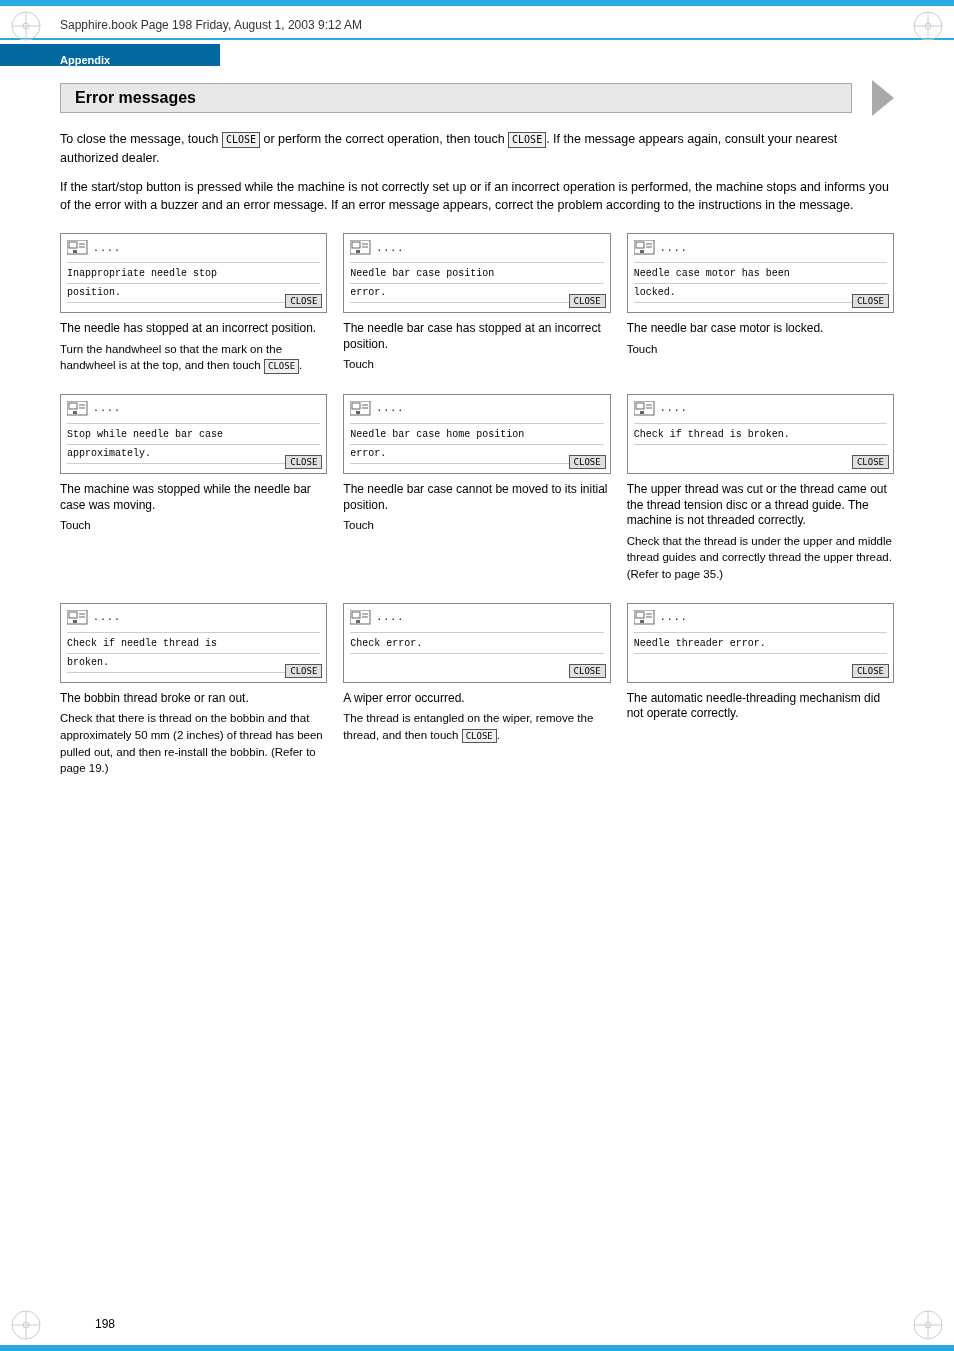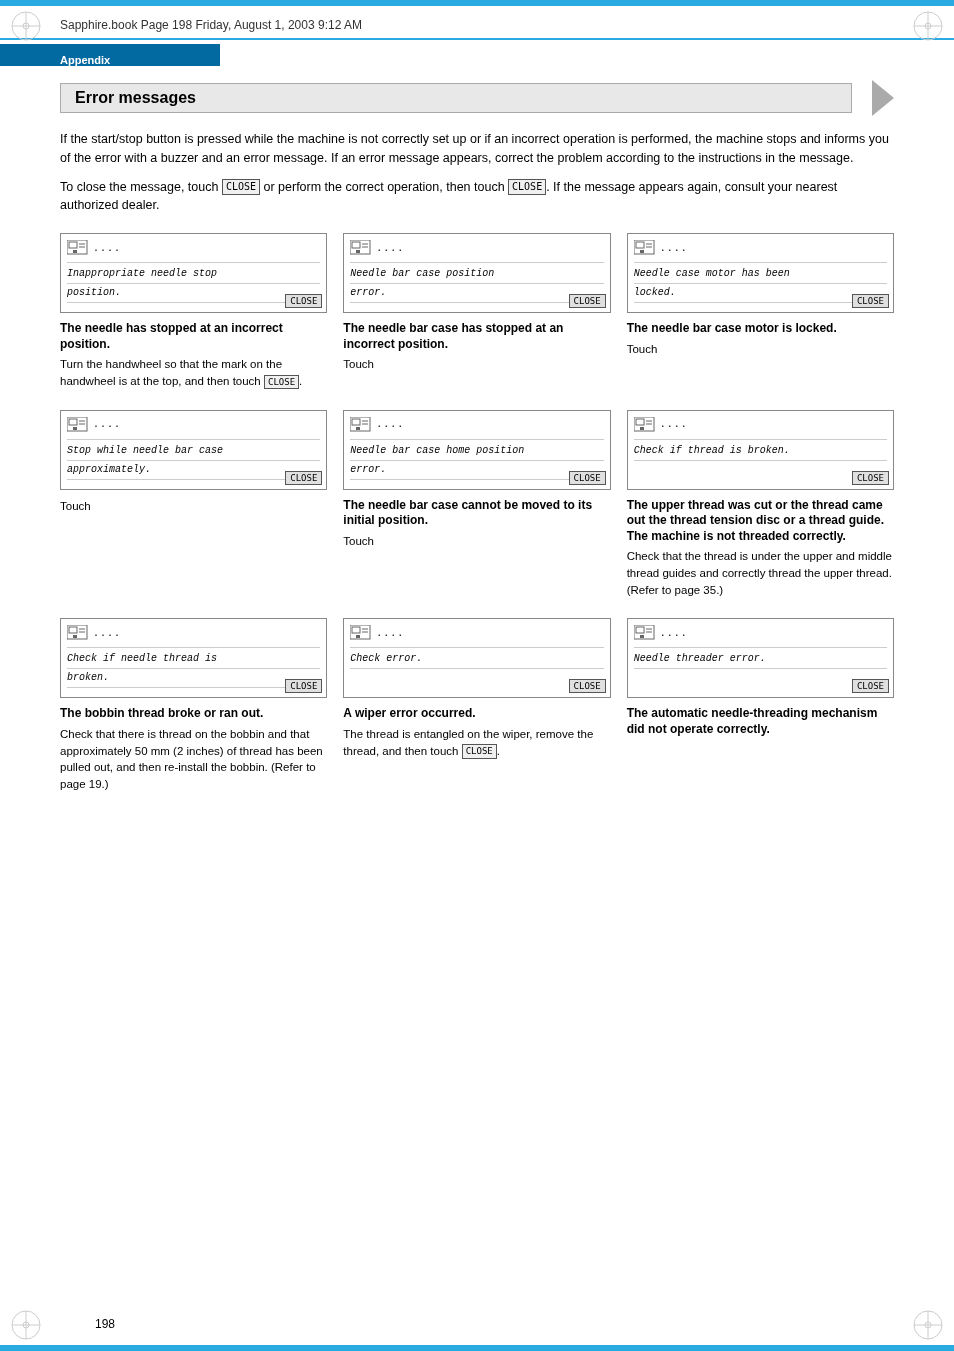--- a/index.html
+++ b/index.html
@@ -166,21 +166,20 @@
     .screen-dots {
       font-size: 10px;
       letter-spacing: 1px;
     }
 
     .screen-text {
       font-size: 10px;
       line-height: 1.4;
       color: #000;
       margin-bottom: 4px;
-      font-style: italic;
     }
 
     .screen-text-line {
       border-bottom: 1px solid #ccc;
       padding-bottom: 2px;
       margin-bottom: 2px;
     }
 
     .screen-close-btn {
       position: absolute;
@@ -189,21 +188,21 @@
       border: 1px solid #555;
       padding: 1px 4px;
       font-size: 9px;
       font-family: monospace;
       background: #e0e0e0;
     }
 
     
     .error-title {
       font-size: 12px;
-      font-weight: bold;
+      font-weight: normal;
       line-height: 1.3;
       margin-bottom: 4px;
     }
 
     .error-desc {
       font-size: 11.5px;
       line-height: 1.45;
       color: #000;
     }
 
@@ -258,26 +257,26 @@
   <circle cx="18" cy="18" r="3" fill="none" stroke="#ccc" stroke-width="1"></circle>
 </svg>
 
 <div class="content">
 
   <div class="section-header">
     <div class="section-title-box">Error messages</div>
     <div class="section-arrow"></div>
   </div>
 
-  <p class="intro-text">If the start/stop button is pressed while the machine is not correctly set up or if an incorrect operation is performed, the machine stops and informs you of the error with a buzzer and an error message. If an error message appears, correct the problem according to the instructions in the message.</p>
-
   <p class="intro-text">
     <span>To close the message, touch </span><span class="close-inline">CLOSE</span><span> or perform the correct operation, then touch </span><span class="close-inline">CLOSE</span><span>. If the message appears again, consult your nearest authorized dealer.</span>
   </p>
 
+  <p class="intro-text">If the start/stop button is pressed while the machine is not correctly set up or if an incorrect operation is performed, the machine stops and informs you of the error with a buzzer and an error message. If an error message appears, correct the problem according to the instructions in the message.</p>
+
   <div class="error-grid" id="error-grid">
   <div class="error-item">
         <div class="screen-mock">
           <div class="screen-mock-header">
       <span class="screen-icon">
         <svg width="22" height="16" viewBox="0 0 22 16">
           <rect x="0" y="0" width="20" height="14" fill="none" stroke="#666" stroke-width="1"></rect>
           <rect x="2" y="2" width="8" height="6" fill="none" stroke="#666" stroke-width="1"></rect>
           <line x1="12" y1="4" x2="18" y2="4" stroke="#666" stroke-width="1"></line>
           <line x1="12" y1="7" x2="18" y2="7" stroke="#666" stroke-width="1"></line>
@@ -354,20 +353,21 @@
         </svg>
       </span>
       <span class="screen-dots">····</span>
     </div>
           <div class="screen-text">
             <div class="screen-text-line">Stop while needle bar case</div>
             <div class="screen-text-line">approximately.</div>
           </div>
           <div class="screen-close-btn">CLOSE</div>
         </div>
+        <div class="error-title">The machine was stopped while the needle bar case was moving.</div>
         <div class="error-desc">Touch </div>
       </div>
       <div class="error-item">
         <div class="screen-mock">
           <div class="screen-mock-header">
       <span class="screen-icon">
         <svg width="22" height="16" viewBox="0 0 22 16">
           <rect x="0" y="0" width="20" height="14" fill="none" stroke="#666" stroke-width="1"></rect>
           <rect x="2" y="2" width="8" height="6" fill="none" stroke="#666" stroke-width="1"></rect>
           <line x1="12" y1="4" x2="18" y2="4" stroke="#666" stroke-width="1"></line>

